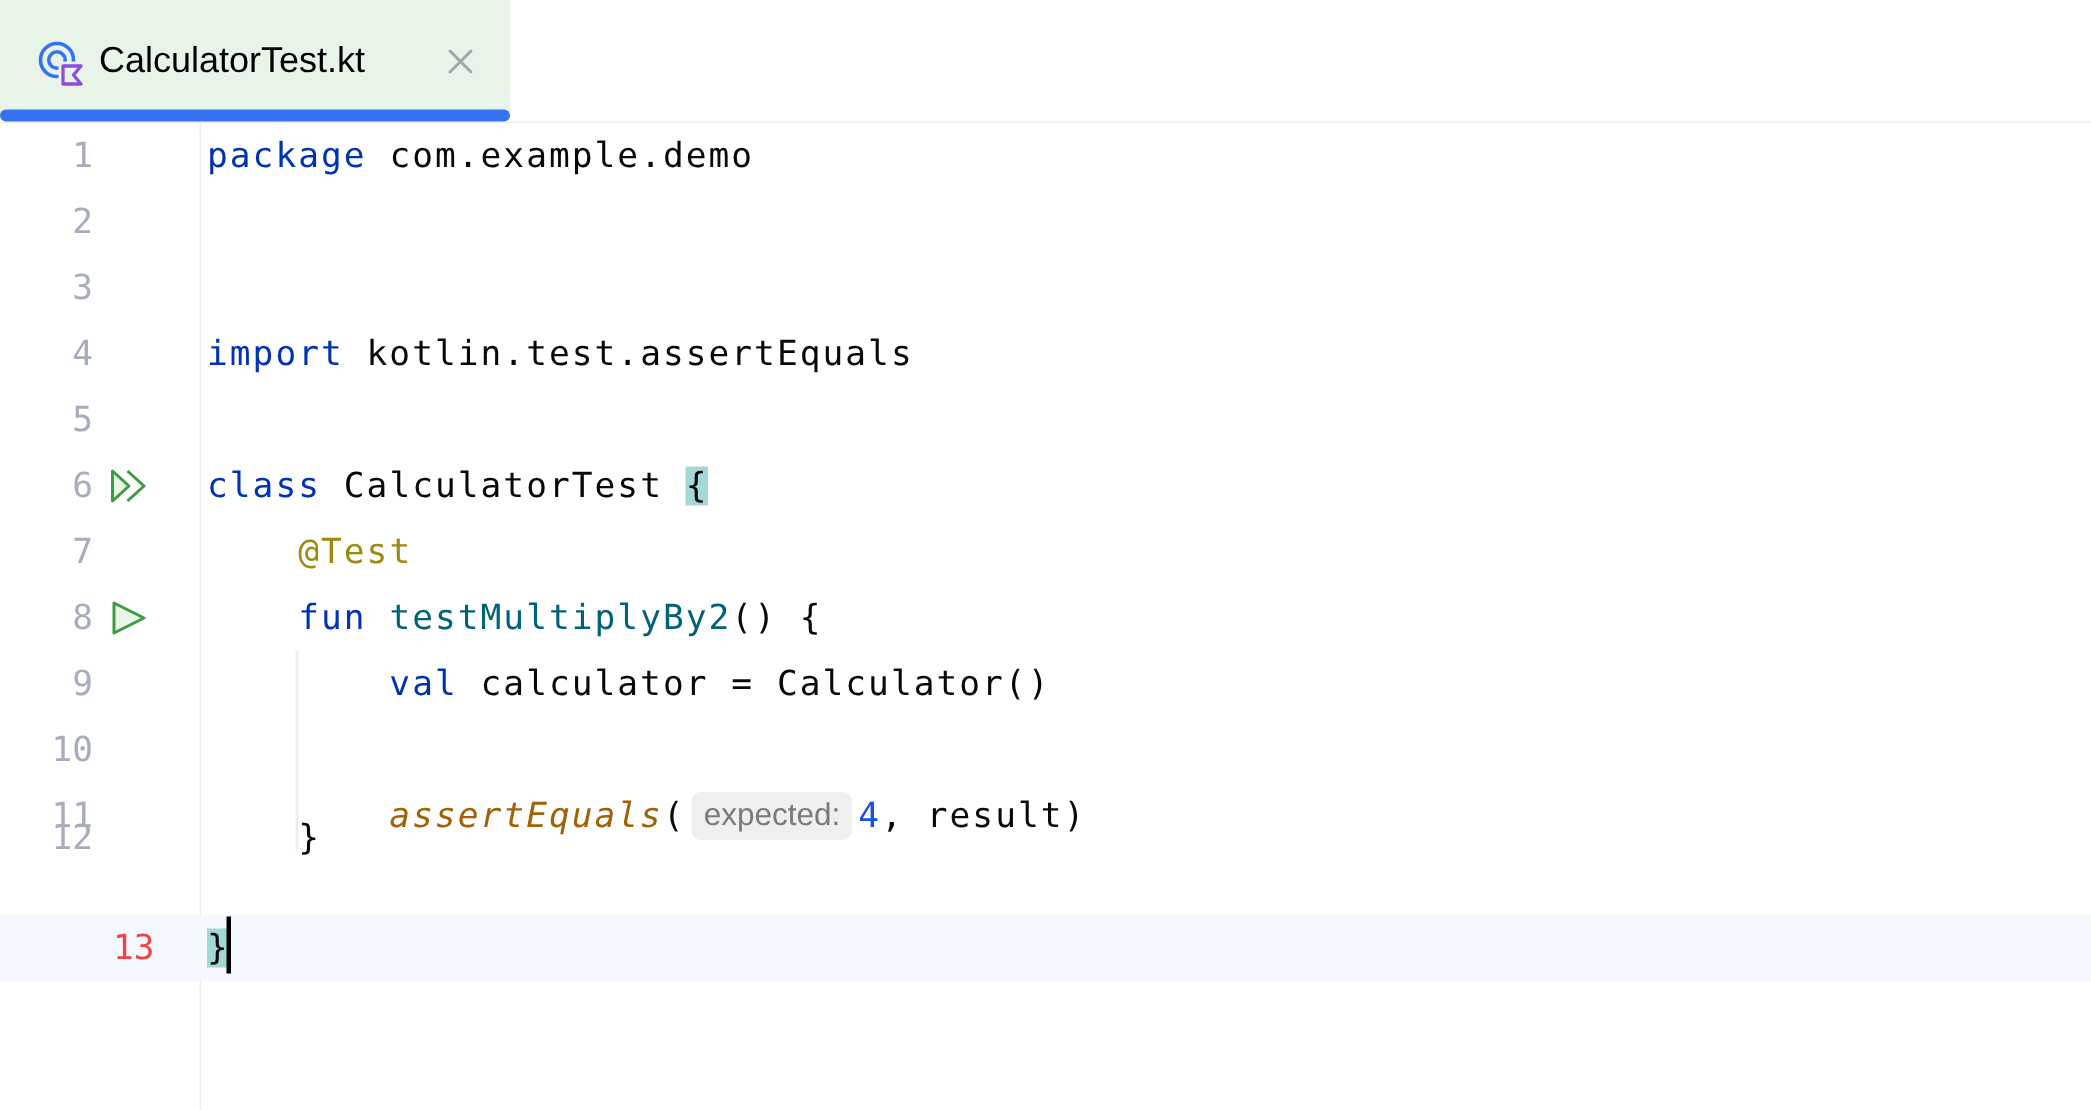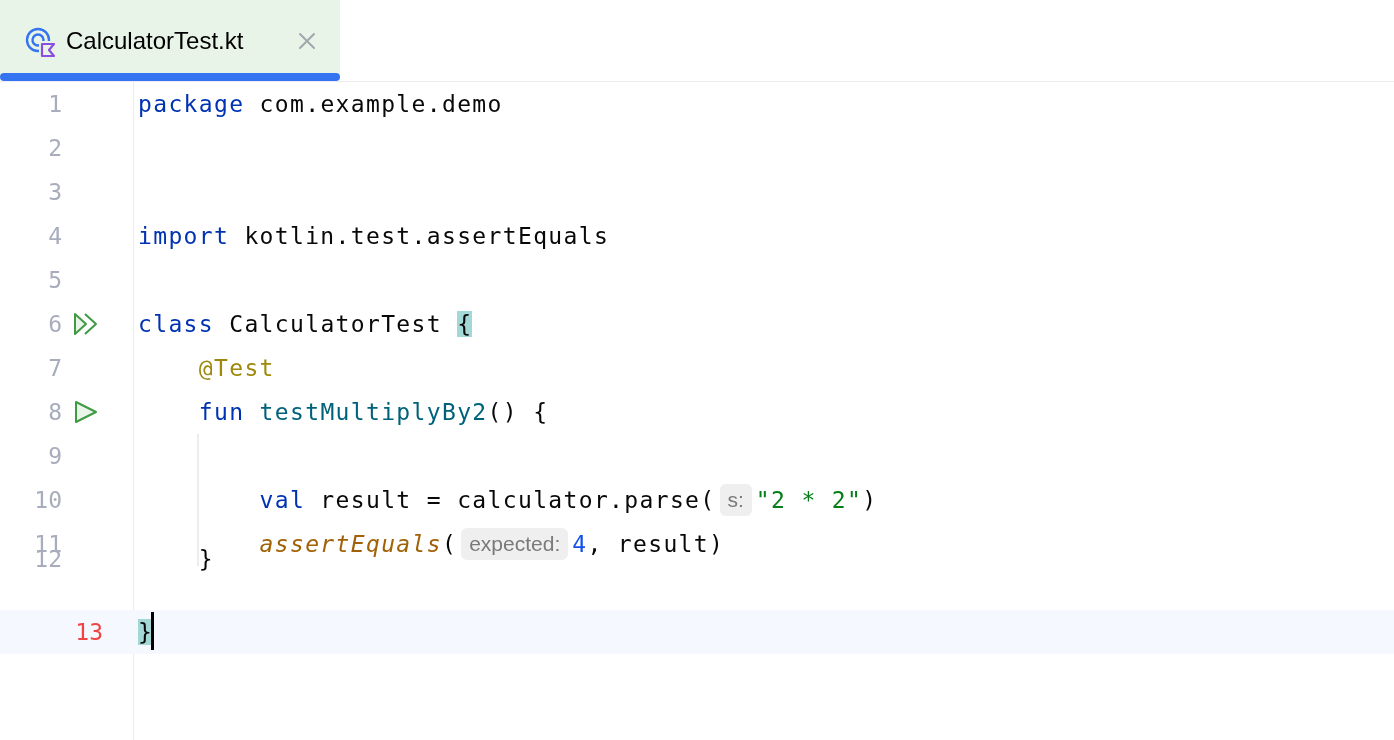--- a/index.html
+++ b/index.html
@@ -203,25 +203,25 @@
   <div class="line" style="top:308px">
     <span class="line-number">8</span>
     <svg class="run-icon" viewBox="0 0 28 24">
       <path d="M4 2 L24 12 L4 22 Z" fill="#eaf5ea" stroke="#3f9a44" stroke-width="2" stroke-linejoin="round"></path>
     </svg>
     <span class="code">    <span class="kw">fun</span> <span class="fn-decl">testMultiplyBy2</span><span>() {</span></span>
   </div>
 
   <div class="line" style="top:352px">
     <span class="line-number">9</span>
+    <span class="code">        <span class="kw">val</span><span> calculator = Calculator()</span></span>
   </div>
 
   <div class="line" style="top:396px">
     <span class="line-number">10</span>
-    <span class="code">        <span class="kw">val</span><span> result = calculator.parse(</span><span class="hint">s:</span><span class="str">"2 * 2"</span><span>)</span></span>
   </div>
 
   <div class="line" style="top:440px">
     <span class="line-number">11</span>
     <span class="code">        <span class="fn-static">assertEquals</span><span>(</span><span class="hint">expected:</span><span class="num">4</span><span>, result)</span></span>
   </div>
 
   <div class="line" style="top:455px">
     <span class="line-number">12</span>
     <span class="code">    <span>}</span></span>

